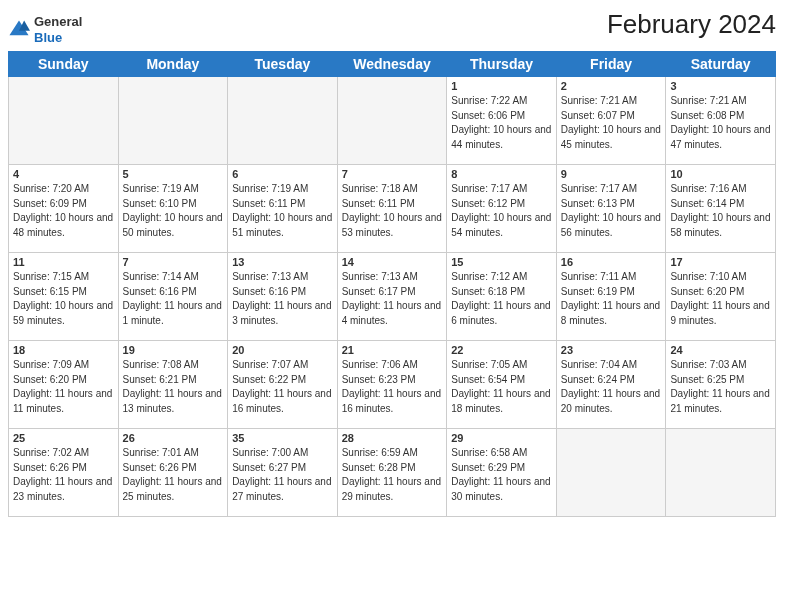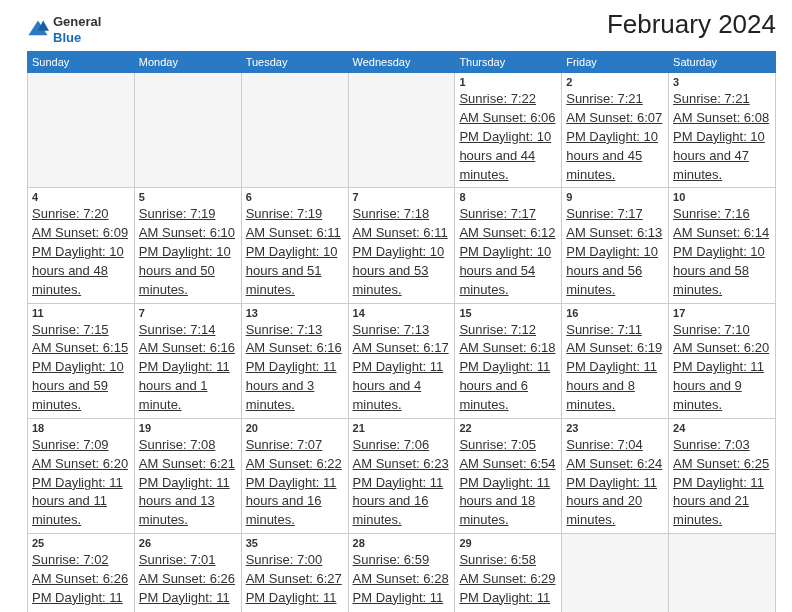--- a/index.html
+++ b/index.html
@@ -6,21 +6,21 @@
     body {
       font-family: Arial, sans-serif;
       background: #fff;
       width: 792px;
       height: 612px;
       overflow: hidden;
     }
     .page {
       width: 792px;
       height: 612px;
-      padding: 10px 16px 10px 27px;
+      padding: 10px 16px 10px 8px;
     }
     .header {
       display: flex;
       justify-content: space-between;
       align-items: flex-start;
       margin-bottom: 6px;
     }
     .logo {
       display: flex;
       align-items: center;
@@ -52,24 +52,24 @@
       color: #444;
     }
     .calendar {
       width: 100%;
       border-collapse: collapse;
       table-layout: fixed;
     }
     .calendar th {
       background: #2979c5;
       color: #fff;
-      font-size: 11px;
-      font-weight: normal;
+      font-size: 14px;
+      font-weight: bold;
       padding: 4px 4px;
-      text-align: left;
+      text-align: center;
       border: 1px solid #2979c5;
     }
     .calendar td {
       border: 1px solid #ccc;
       vertical-align: top;
       padding: 3px 4px;
       background: #fff;
       height: 88px;
       font-size: 9.5px;
       color: #333;
@@ -78,24 +78,23 @@
     .calendar td.empty {
       background: #f5f5f5;
     }
     .day-num {
       font-size: 11px;
       font-weight: bold;
       margin-bottom: 2px;
       display: block;
     }
     .day-info {
-      font-size: 13px;
+      font-size: 10px;
       line-height: 1.45;
       color: #333;
-      text-decoration: underline;
     }
   </style>
 </head>
 <body>
 
 <div class="page">
   <div class="header">
     <div class="logo">
       <svg class="logo-icon" viewBox="0 0 30 30">
         <polygon points="15,2 28,22 2,22" fill="#2979c5"></polygon>

